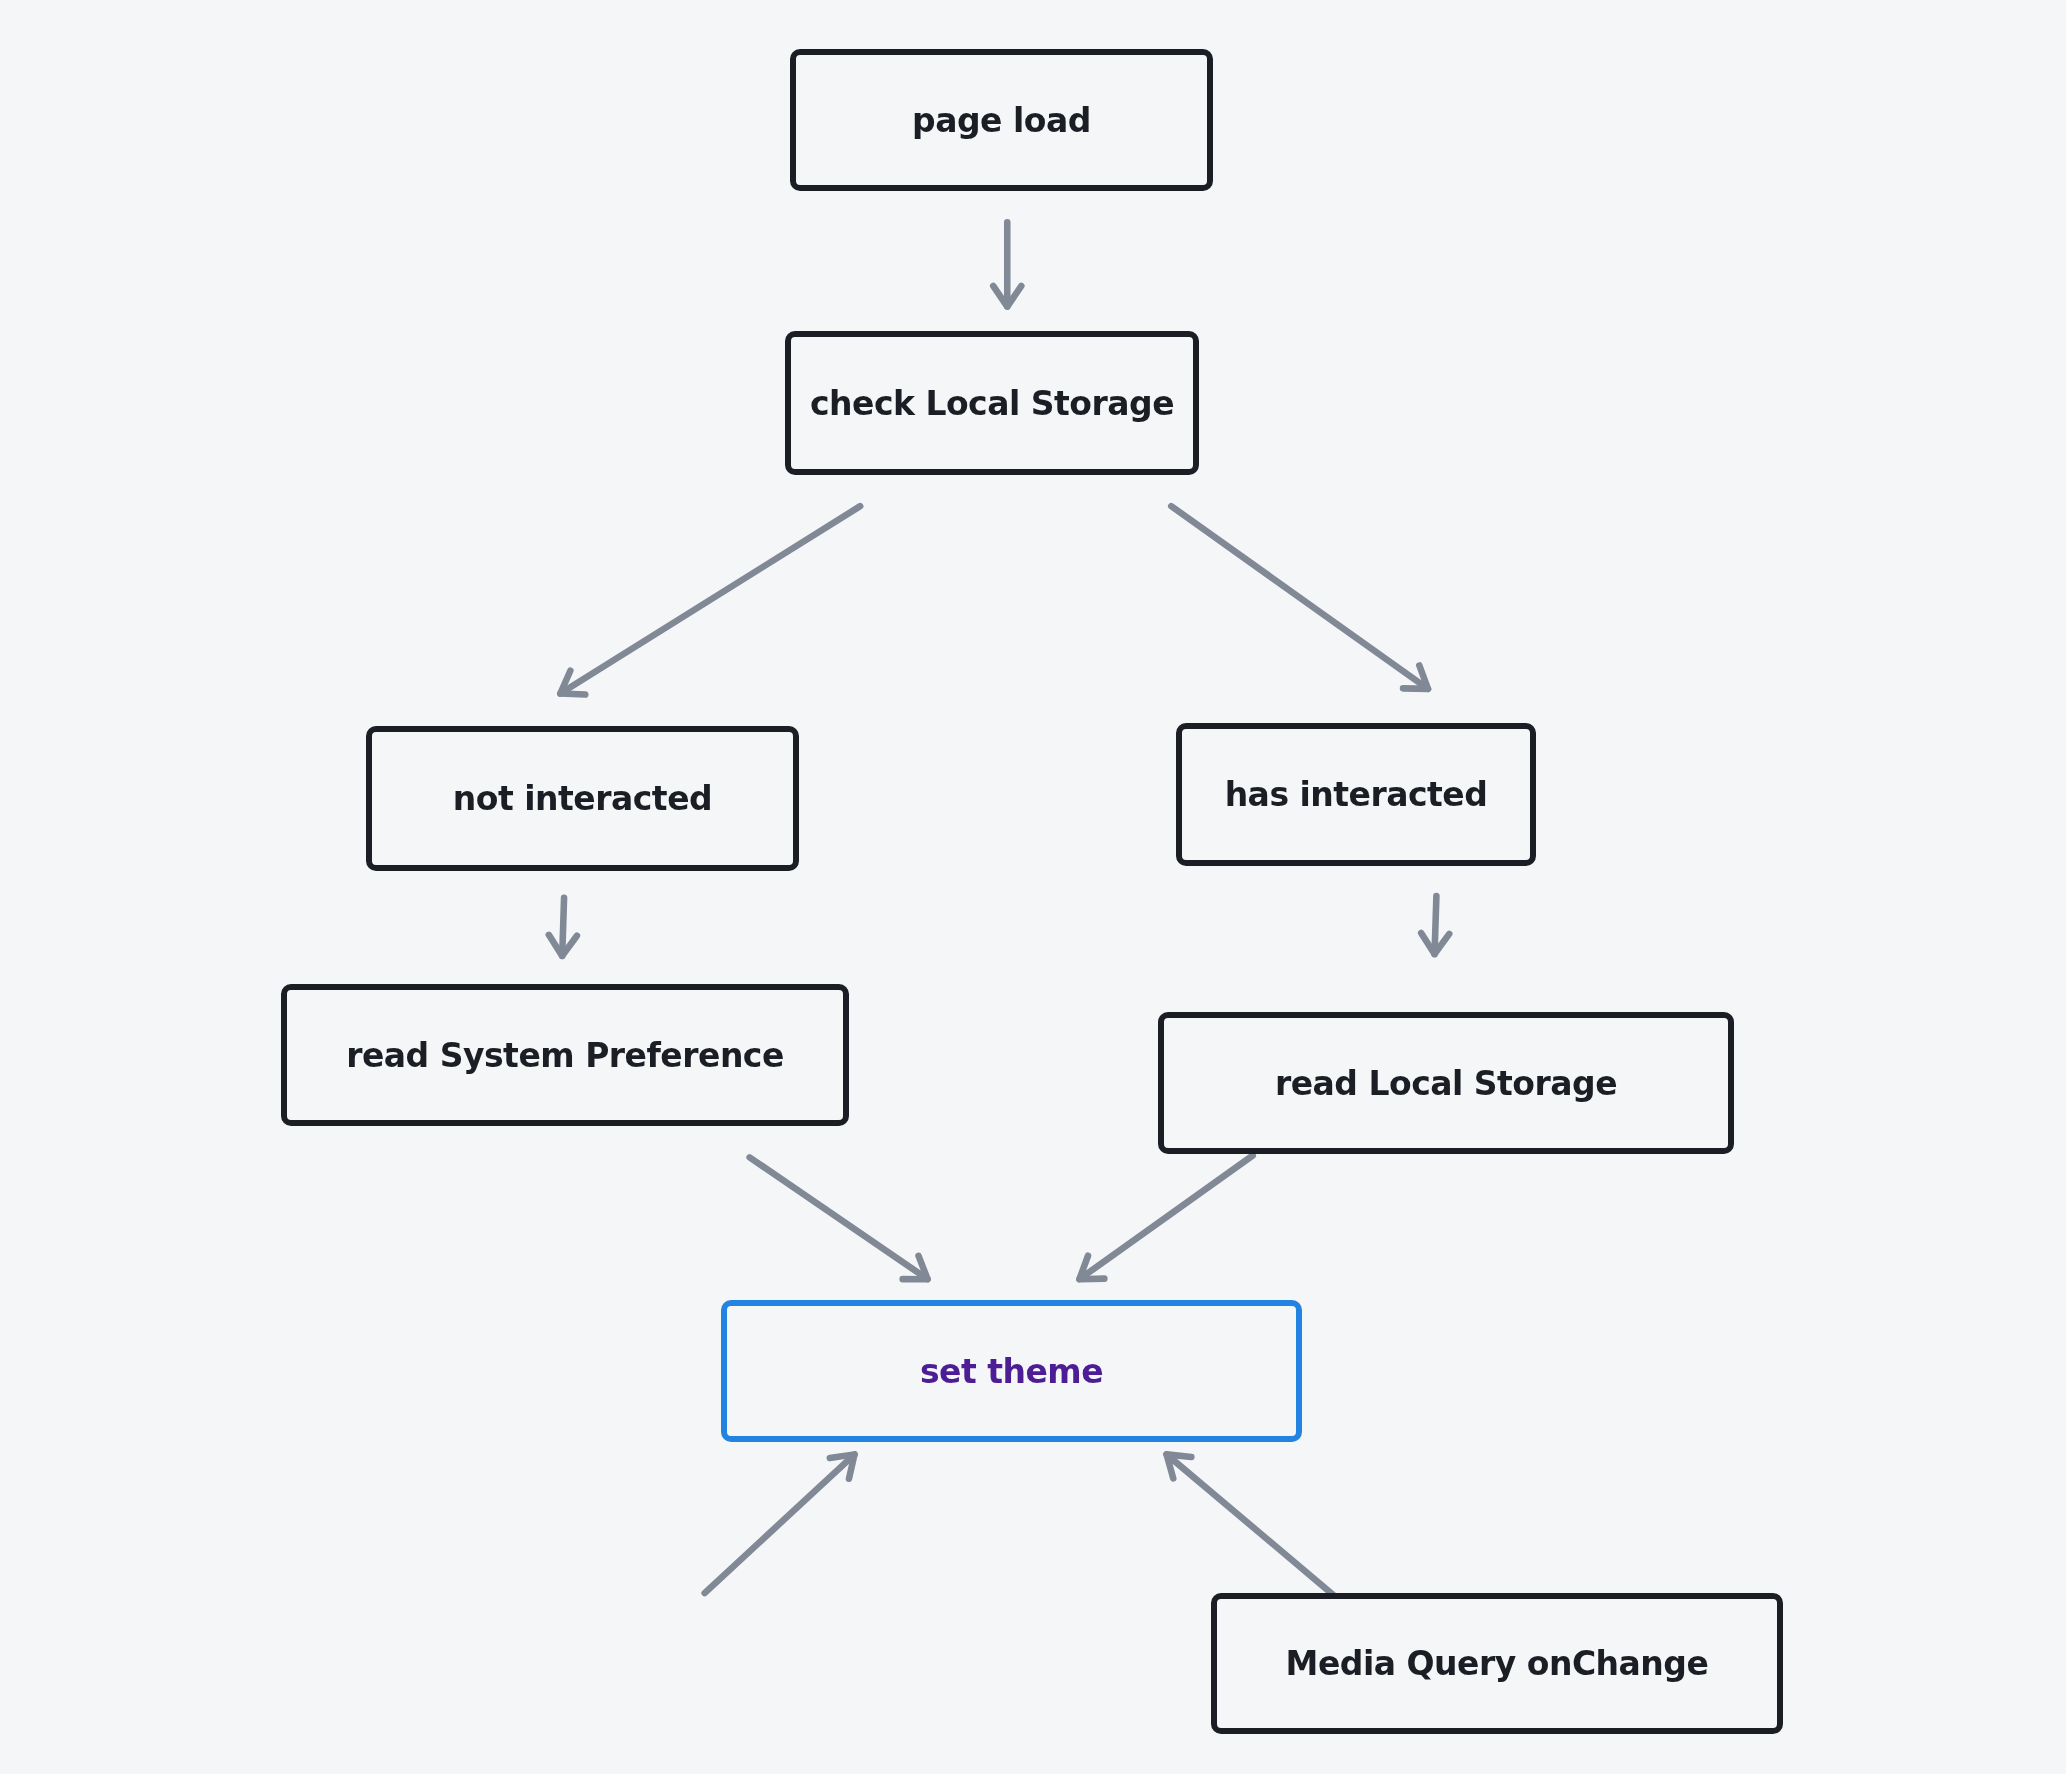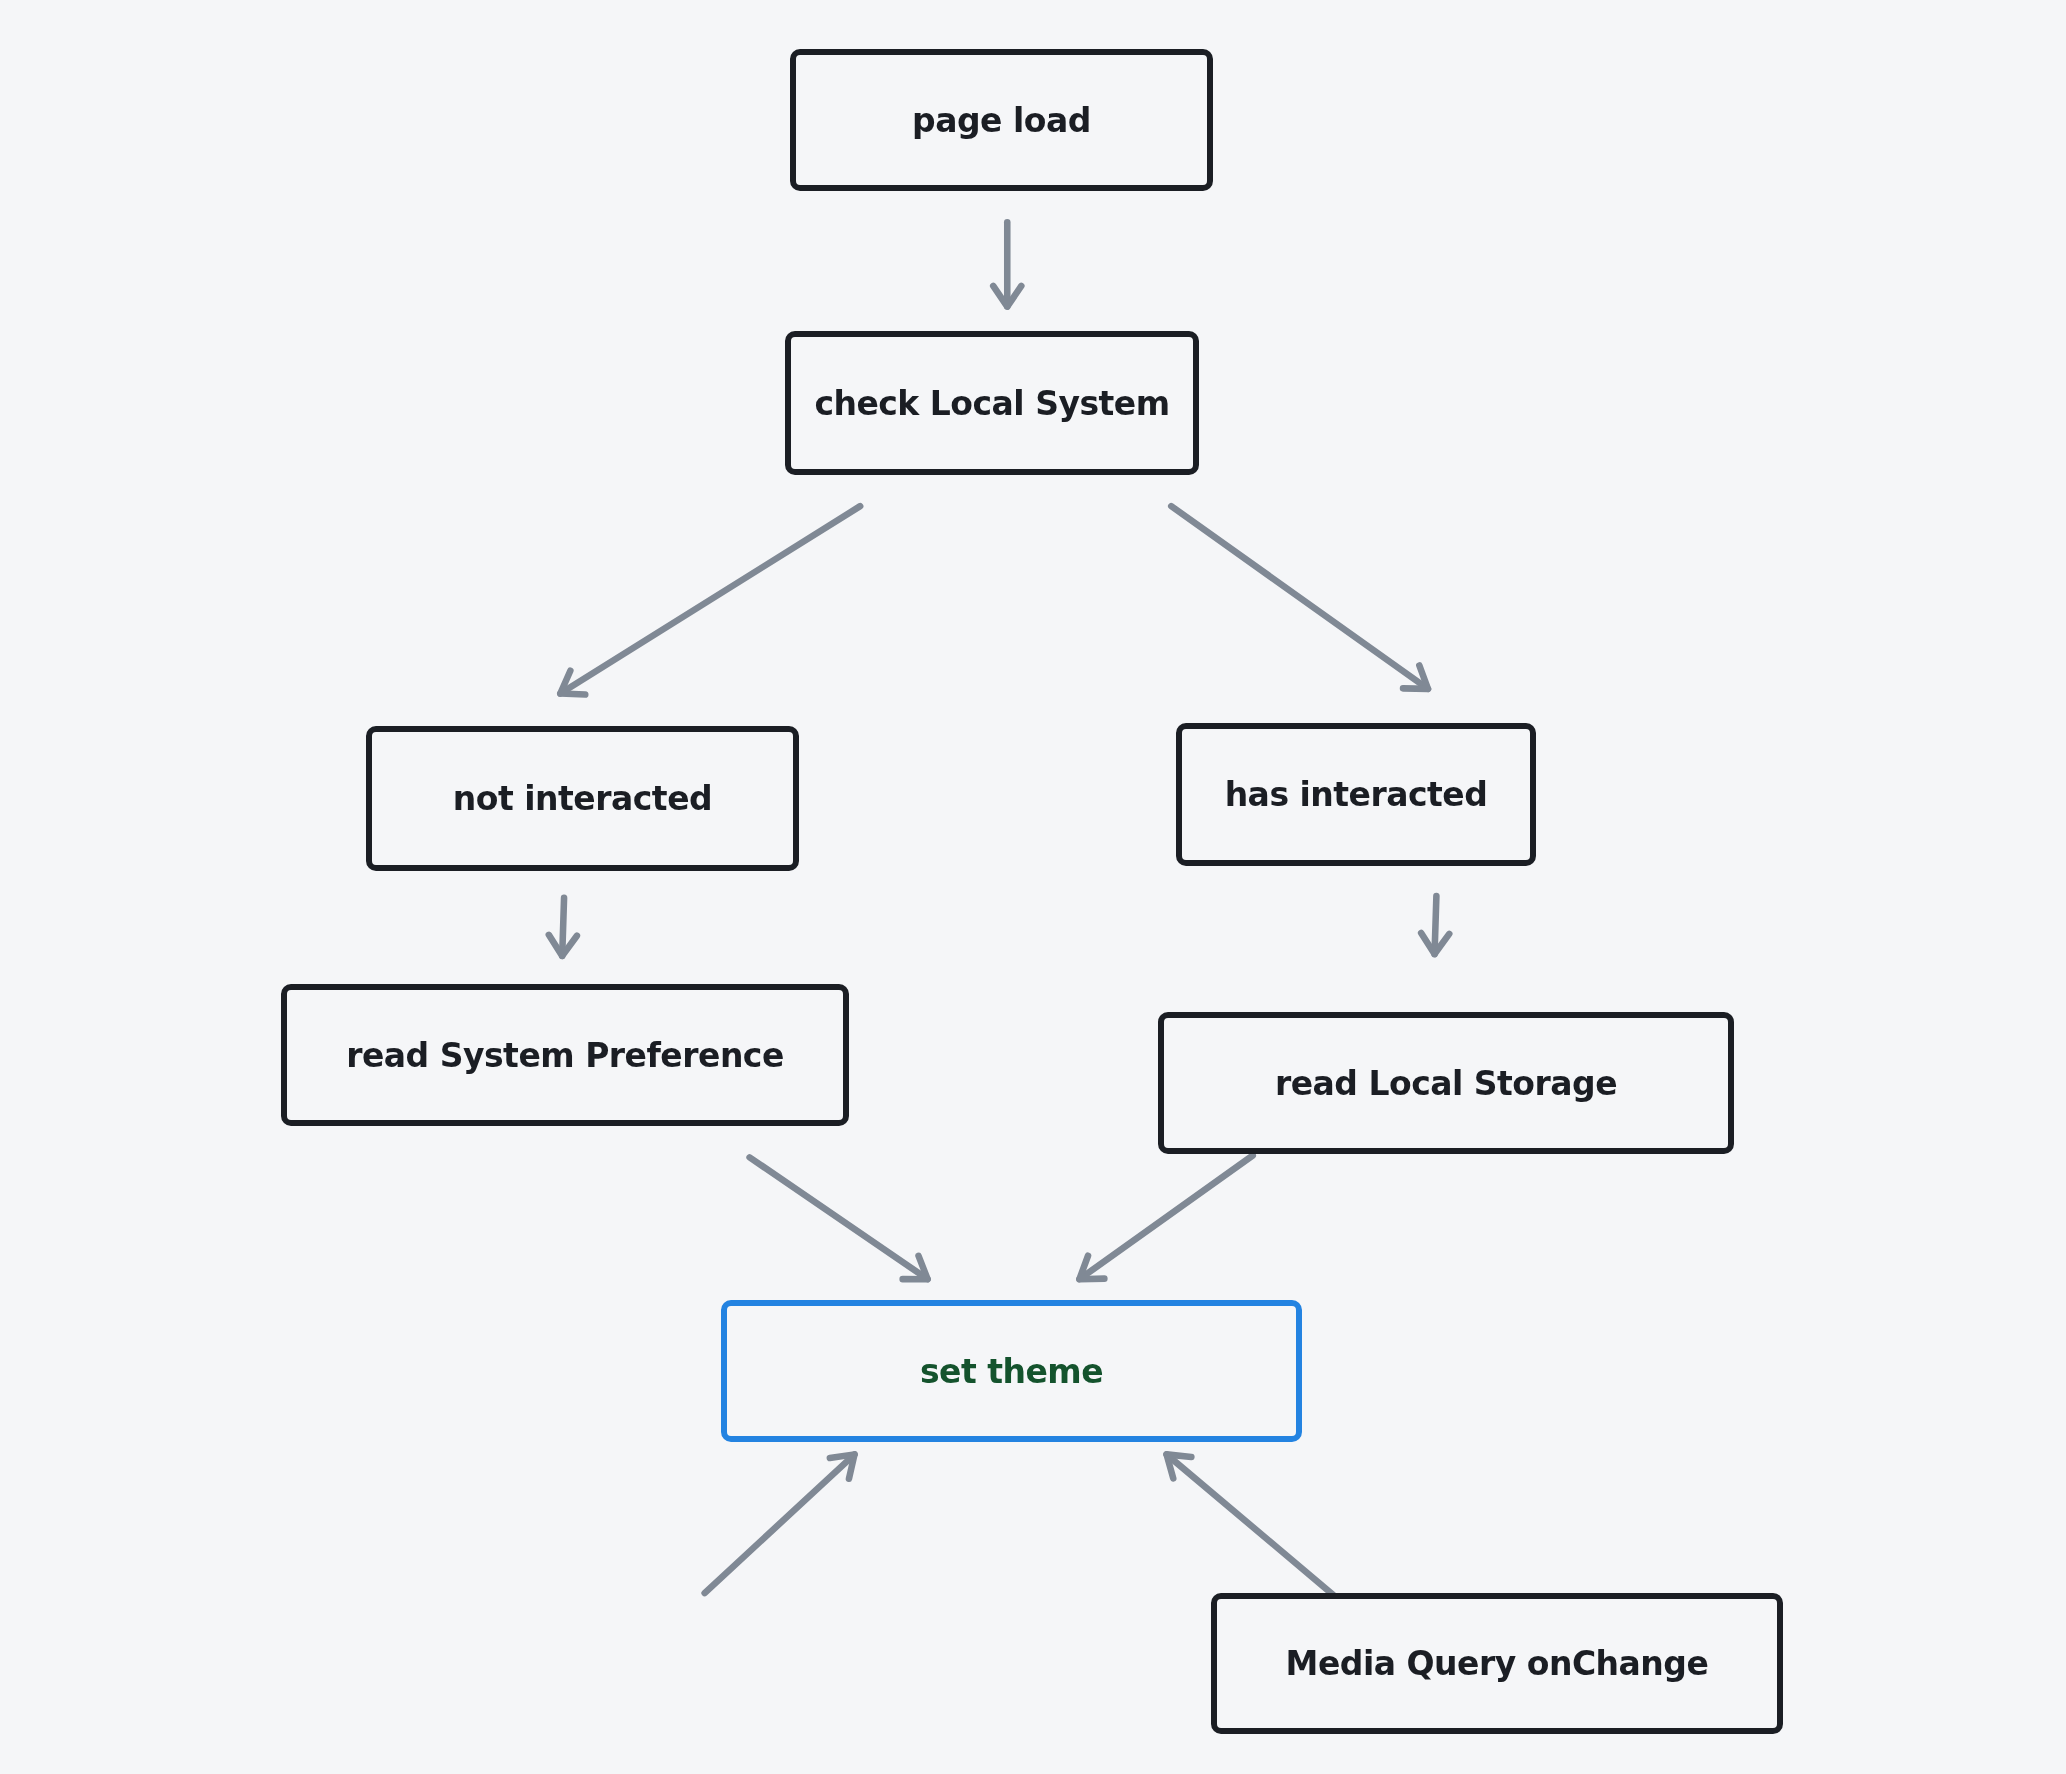--- a/index.html
+++ b/index.html
@@ -38,21 +38,21 @@
   }
   .node-label {
     font-size: 33px;
     font-weight: 700;
     letter-spacing: -0.5px;
     color: #1b1e24;
     white-space: nowrap;
     text-align: center;
   }
   .node.blue .node-label {
-    color: #14532d;
+    color: #4c1d95;
   }
 </style>
 </head>
 <body>
 
 <div class="viewport">
   <svg class="edges-layer" viewBox="0 0 2206 1894" xmlns="http://www.w3.org/2000/svg">
     <defs>
       <marker id="arrowhead" markerUnits="userSpaceOnUse" markerWidth="56" markerHeight="56" viewBox="-28 -28 56 56" refX="0" refY="0" orient="auto">
         <path d="M -22 -15 L 0 0 L -22 15" fill="none" stroke="#808995" stroke-width="7" stroke-linecap="round" stroke-linejoin="round"></path>
@@ -68,21 +68,21 @@
         <line x1="1337" y1="1233" x2="1152" y2="1365" marker-end="url(#arrowhead)"></line>
         <line x1="752" y1="1700" x2="912" y2="1552" marker-end="url(#arrowhead)"></line>
         <line x1="1423" y1="1702" x2="1245" y2="1552" marker-end="url(#arrowhead)"></line>
       </g>
   </svg>
 
 <div class="node" style="left: 790px; top: 49px; width: 423px; height: 142px;">
       <span class="node-label">page load</span>
     </div>
     <div class="node" style="left: 785px; top: 331px; width: 414px; height: 144px;">
-      <span class="node-label">check Local System</span>
+      <span class="node-label">check Local Storage</span>
     </div>
     <div class="node" style="left: 366px; top: 726px; width: 433px; height: 145px;">
       <span class="node-label">not interacted</span>
     </div>
     <div class="node" style="left: 1176px; top: 723px; width: 360px; height: 143px;">
       <span class="node-label">has interacted</span>
     </div>
     <div class="node" style="left: 281px; top: 984px; width: 568px; height: 142px;">
       <span class="node-label">read System Preference</span>
     </div>

